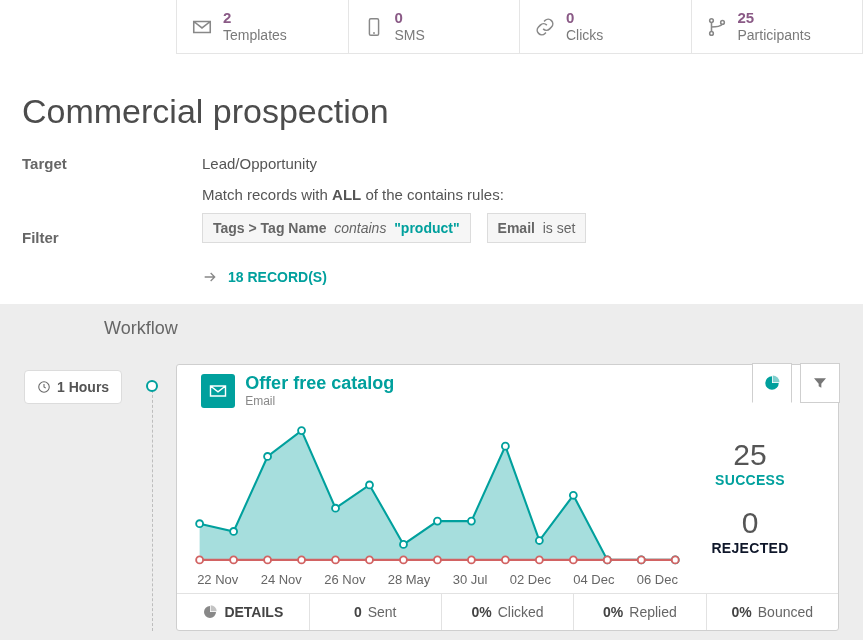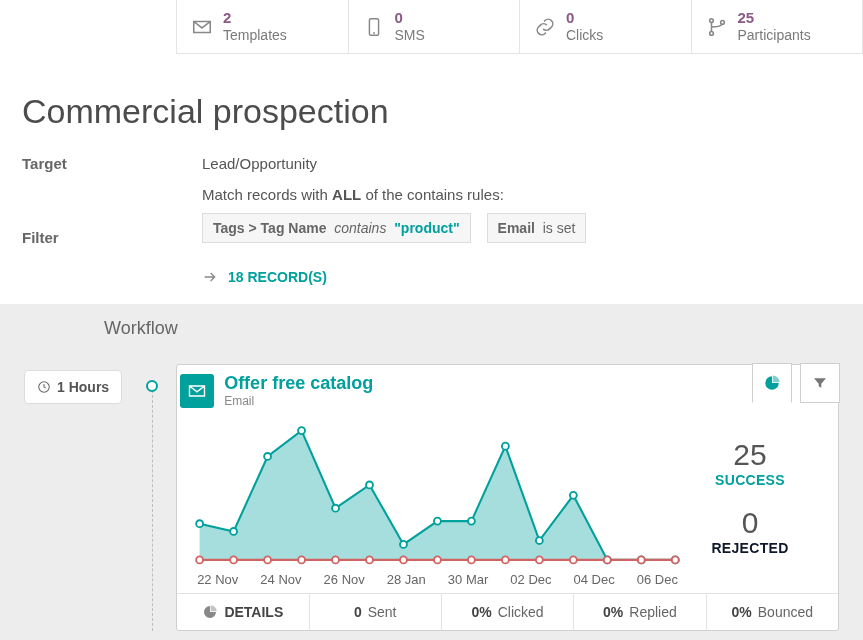--- a/index.html
+++ b/index.html
@@ -151,21 +151,21 @@
     flex: 1;
     background: #fff;
     border: 1px solid #cfcfcf;
     border-radius: 3px;
     margin-left: 22px;
     position: relative;
   }
   .step-header {
     display: flex;
     align-items: center;
-    padding: 8px 3px;
+    padding: 8px 24px;
   }
   .step-icon {
     width: 34px;
     height: 34px;
     background: #00a09d;
     border-radius: 3px;
     color: #fff;
     display: flex;
     align-items: center;
     justify-content: center;
@@ -438,22 +438,22 @@
                 <circle cx="298.2857142857143" cy="116" r="3" fill="#fff" stroke="#d26363" stroke-width="1.6"></circle>
                 <circle cx="327.7142857142857" cy="116" r="3" fill="#fff" stroke="#d26363" stroke-width="1.6"></circle>
                 <circle cx="357.14285714285717" cy="116" r="3" fill="#fff" stroke="#d26363" stroke-width="1.6"></circle>
                 <circle cx="386.57142857142856" cy="116" r="3" fill="#fff" stroke="#d26363" stroke-width="1.6"></circle>
                 <circle cx="416" cy="116" r="3" fill="#fff" stroke="#d26363" stroke-width="1.6"></circle>
               </svg>
             <div class="axis-labels" id="axis-labels">
                 <span>22 Nov</span>
                 <span>24 Nov</span>
                 <span>26 Nov</span>
-                <span>28 Jan</span>
-                <span>30 Mar</span>
+                <span>28 May</span>
+                <span>30 Jul</span>
                 <span>02 Dec</span>
                 <span>04 Dec</span>
                 <span>06 Dec</span>
               </div>
           </div>
           <div class="side-col chart-side">
             <div class="big-n">25</div>
             <div class="big-lab lab-success">SUCCESS</div>
             <div class="big-n">0</div>
             <div class="big-lab lab-reject">REJECTED</div>

